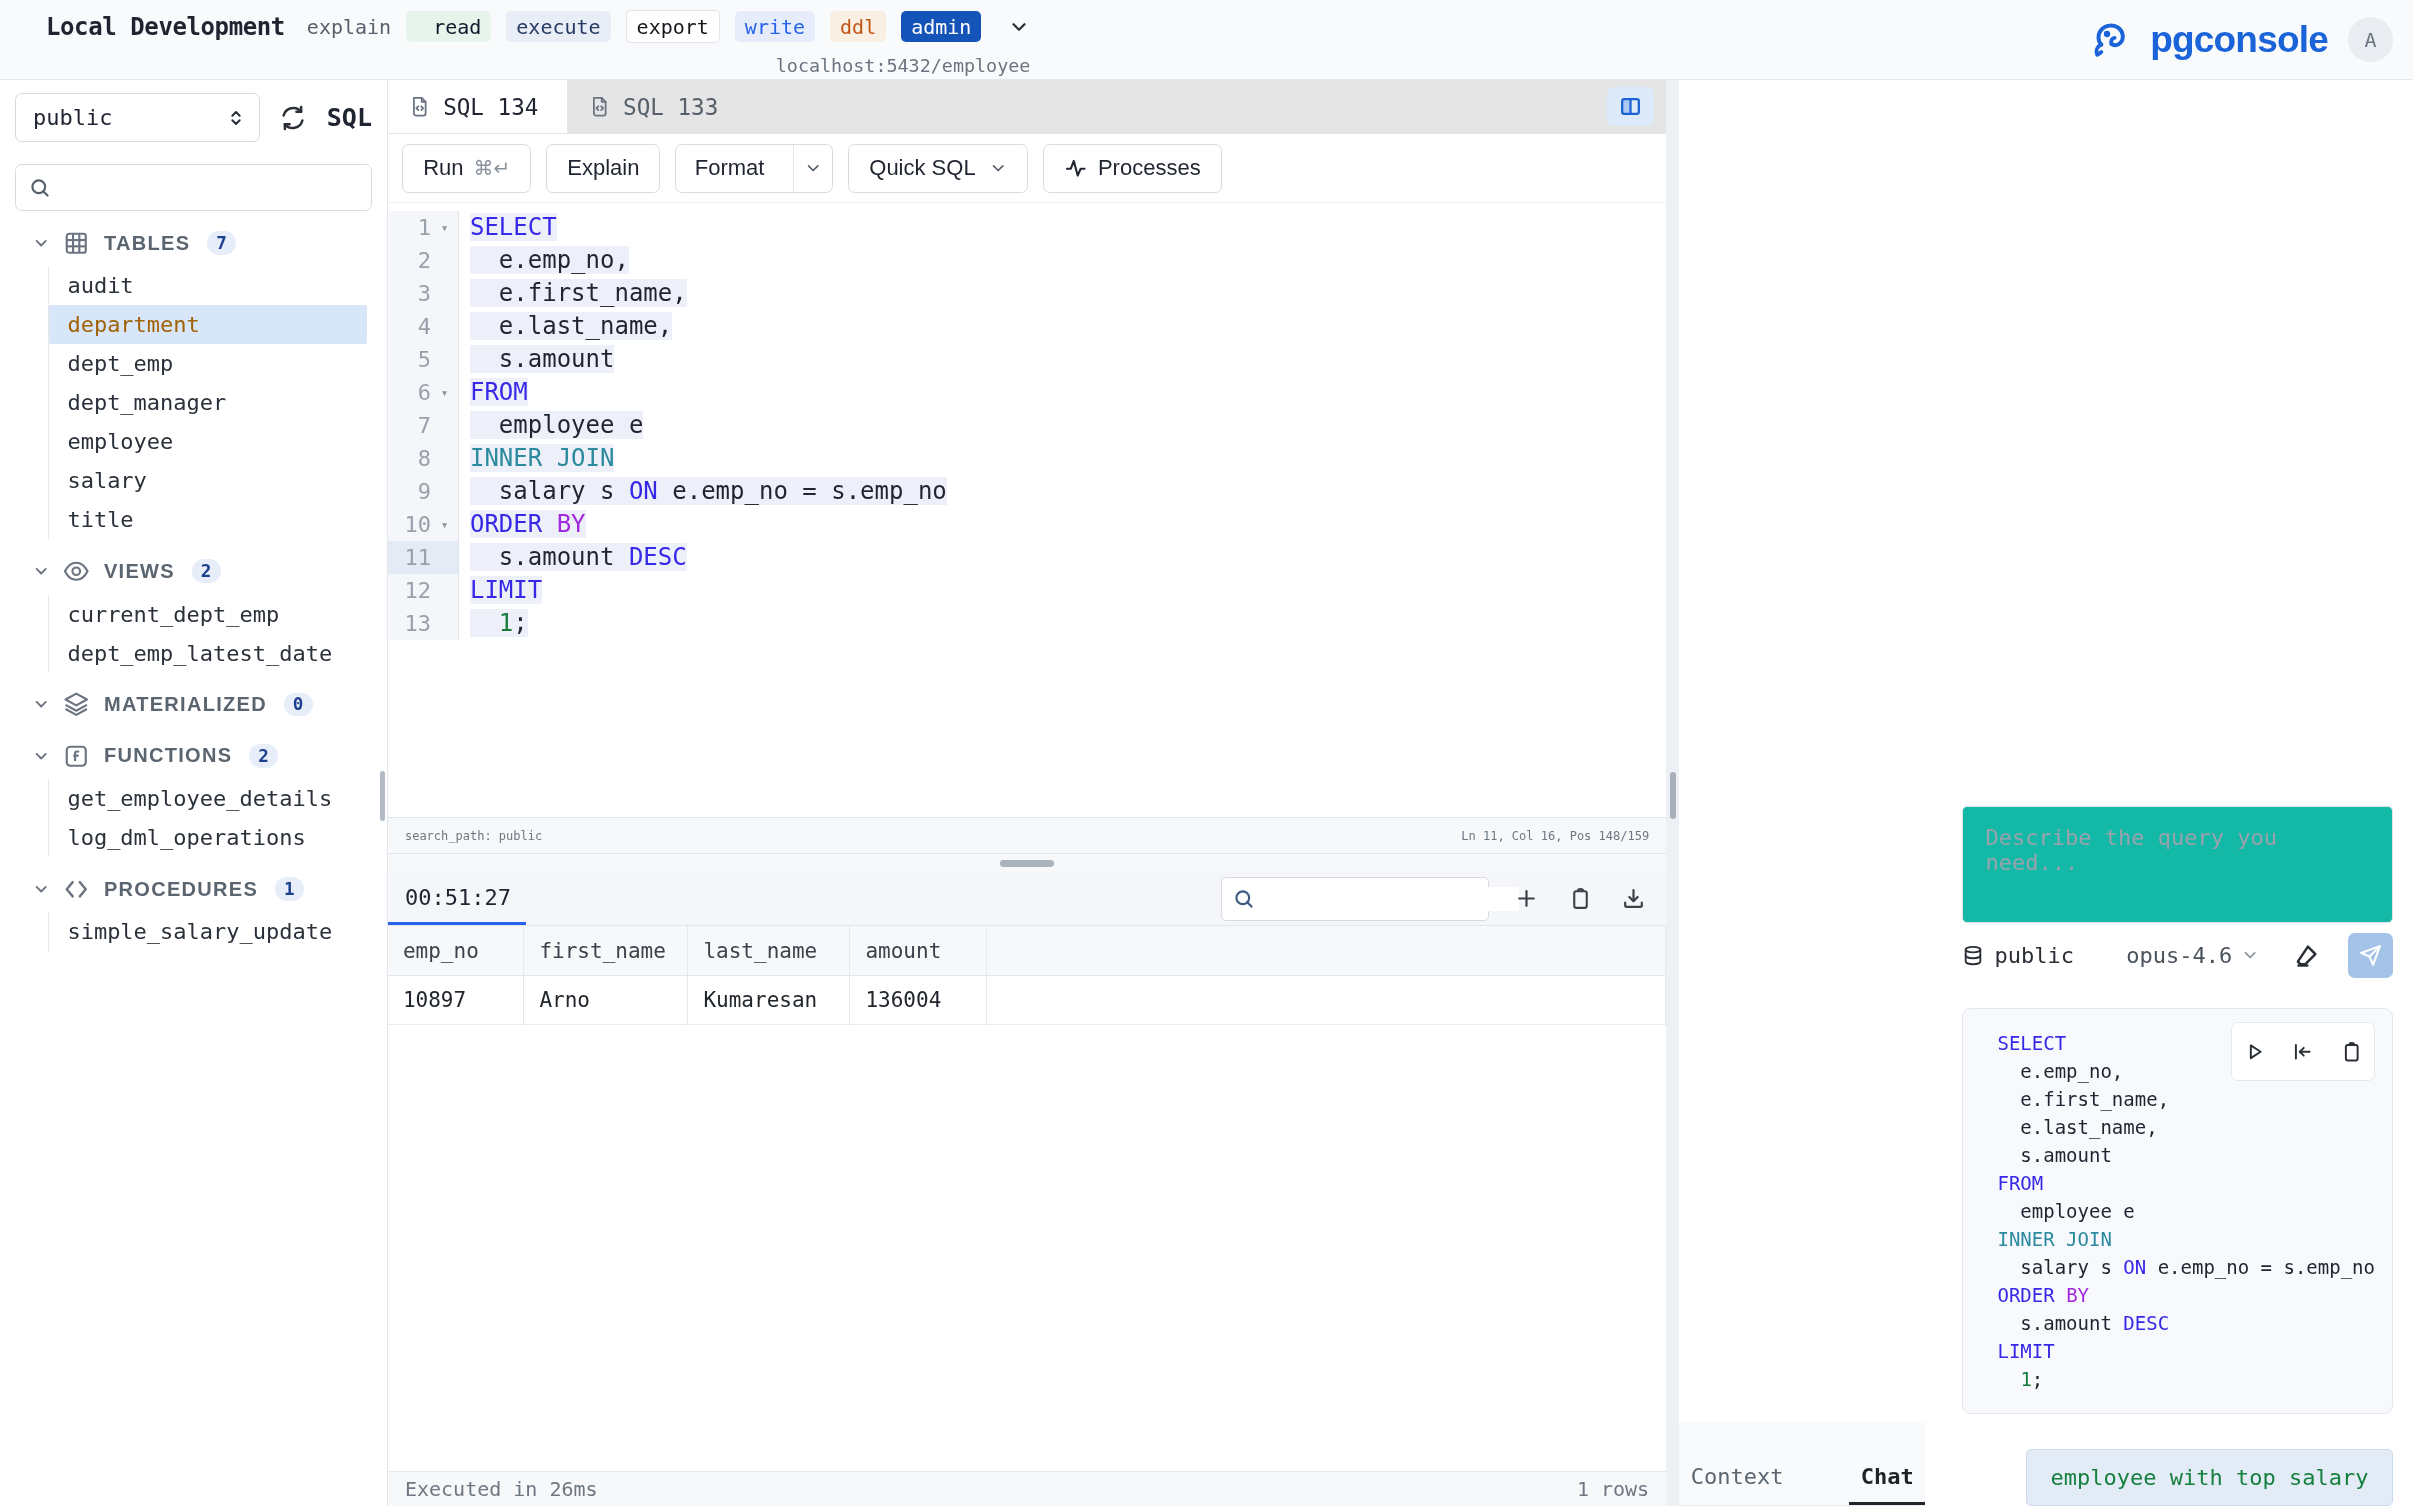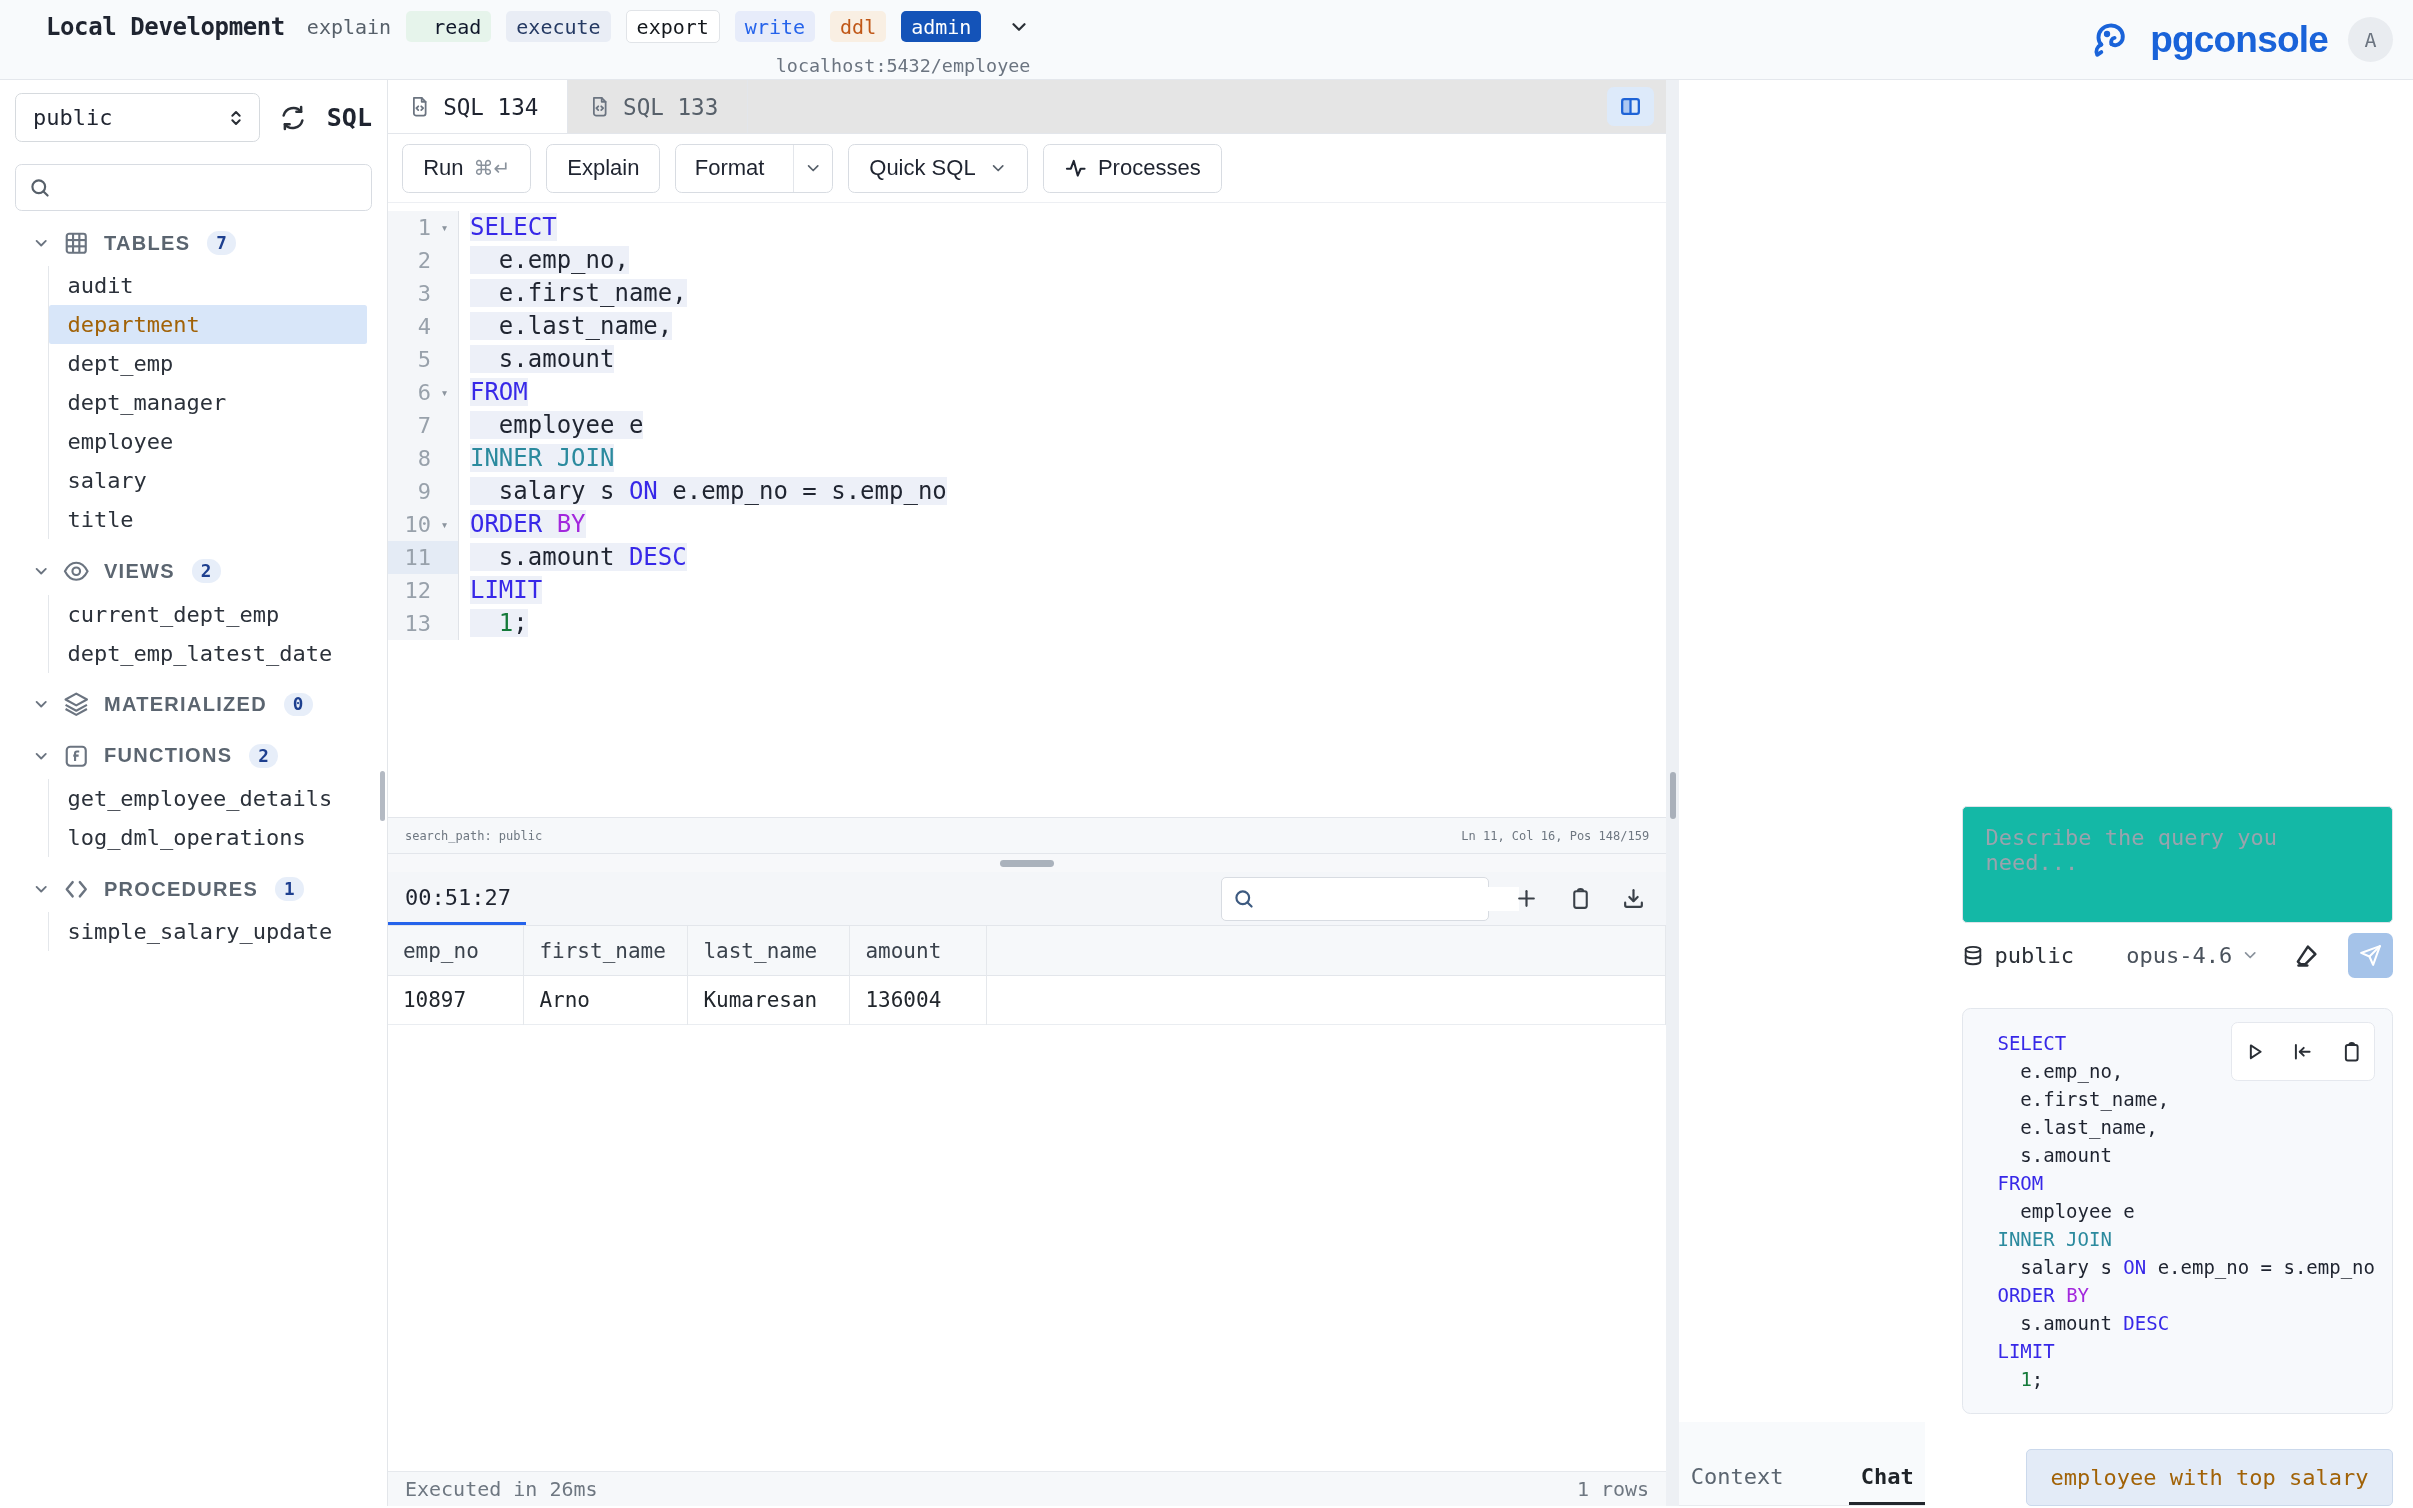--- a/index.html
+++ b/index.html
@@ -149,21 +149,21 @@
     display:flex; align-items:center; justify-content:center; cursor:pointer; }
   .code-card { position:relative; margin-top:25px; background:#f7f9fc; border:1.7px solid #e3e7ed;
     border-radius:8.4px; padding:20px 17px 20px 34px; }
   .ccl { font-size:19px; line-height:28px; white-space:pre; }
   .card-tools { position:absolute; top:13.4px; right:17px; width:144px; height:59px; background:#fff;
     border:1.7px solid #e5e8ee; border-radius:6.7px; display:flex; align-items:center;
     justify-content:center; gap:25px; color:#2a2f36; }
   .card-tools > * { cursor:pointer; }
   .bubble-row { display:flex; justify-content:flex-end; margin-top:35px; }
   .bubble { background:#e3ebf7; border:1.7px solid #cbd9ec; border-radius:5px; padding:15px 23.5px;
-    font-size:22px; color:#a16207; }
+    font-size:22px; color:#15803d; }
 </style>
 </head>
 <body>
 
 <header class="topbar">
   <div class="tb-left">
     <div class="tb-titlerow">
       <span class="tb-title">Local Development</span>
       <span class="badges">
           <span class="badge badge-plain">explain</span>

